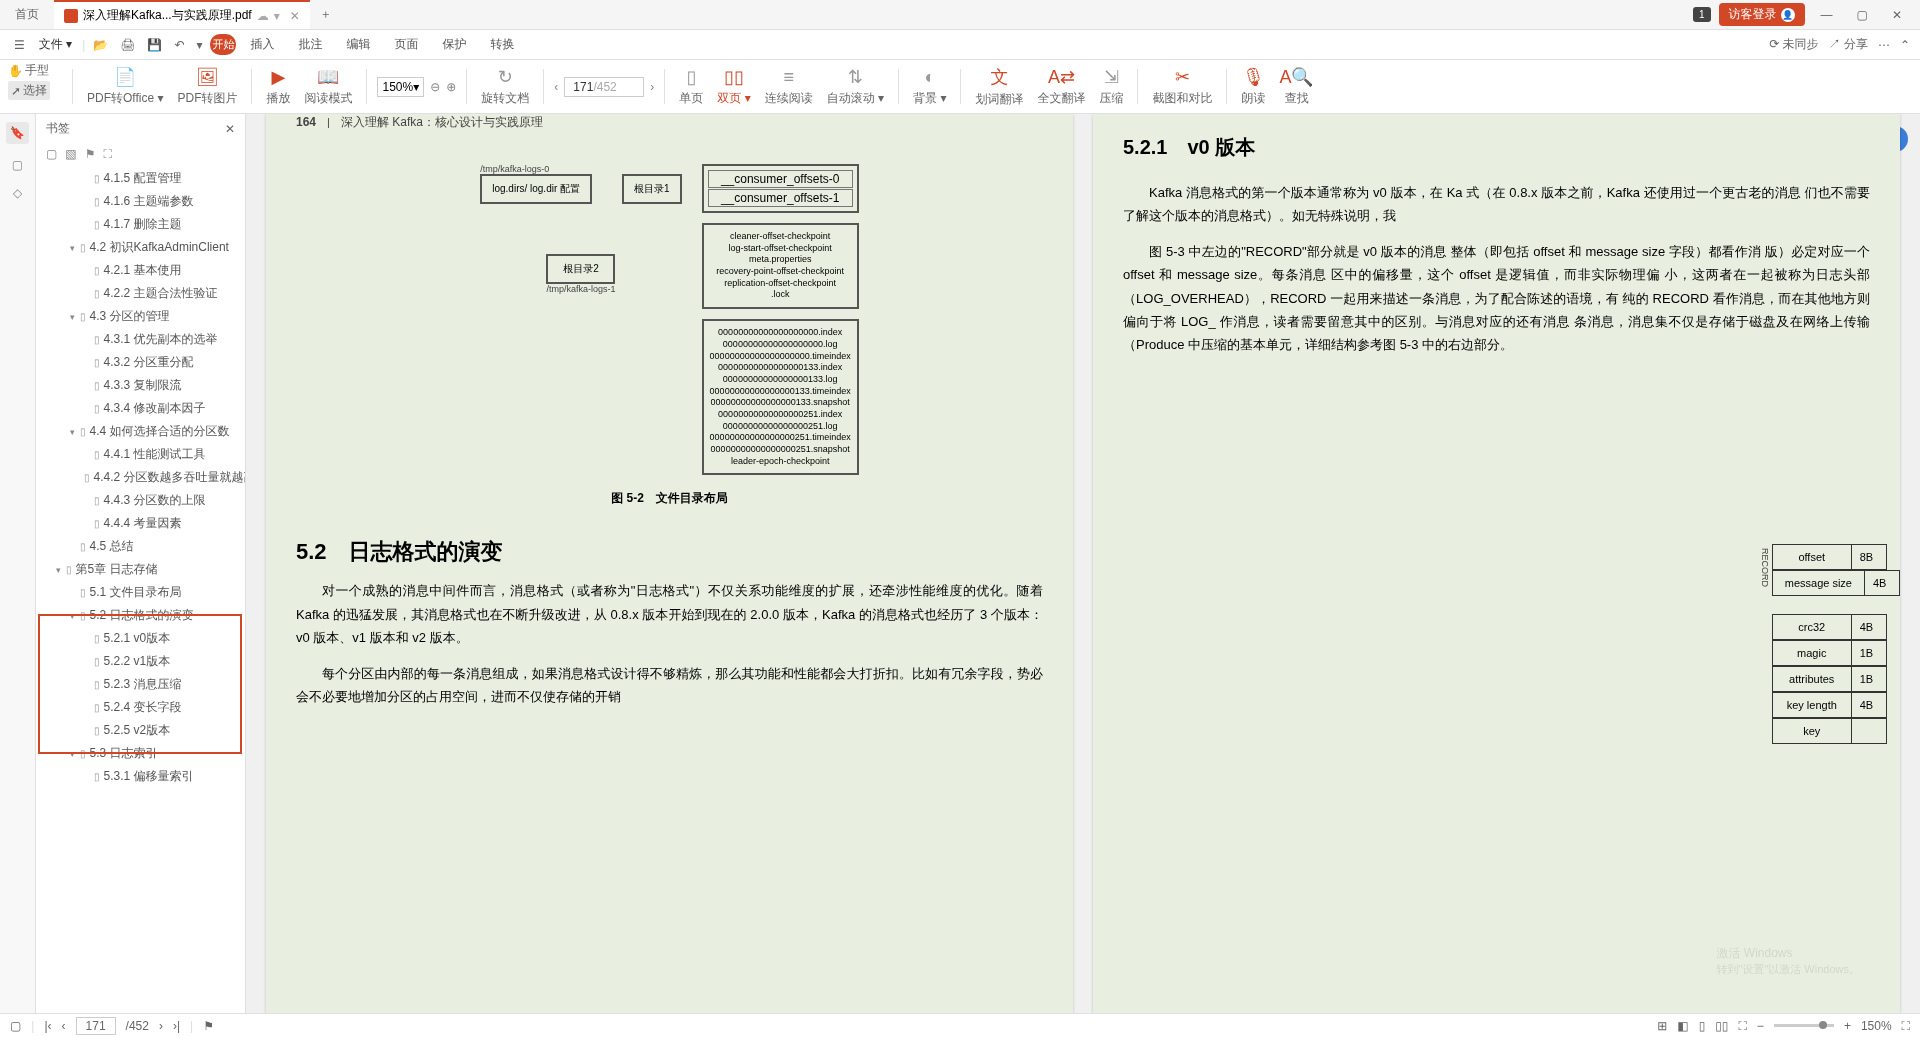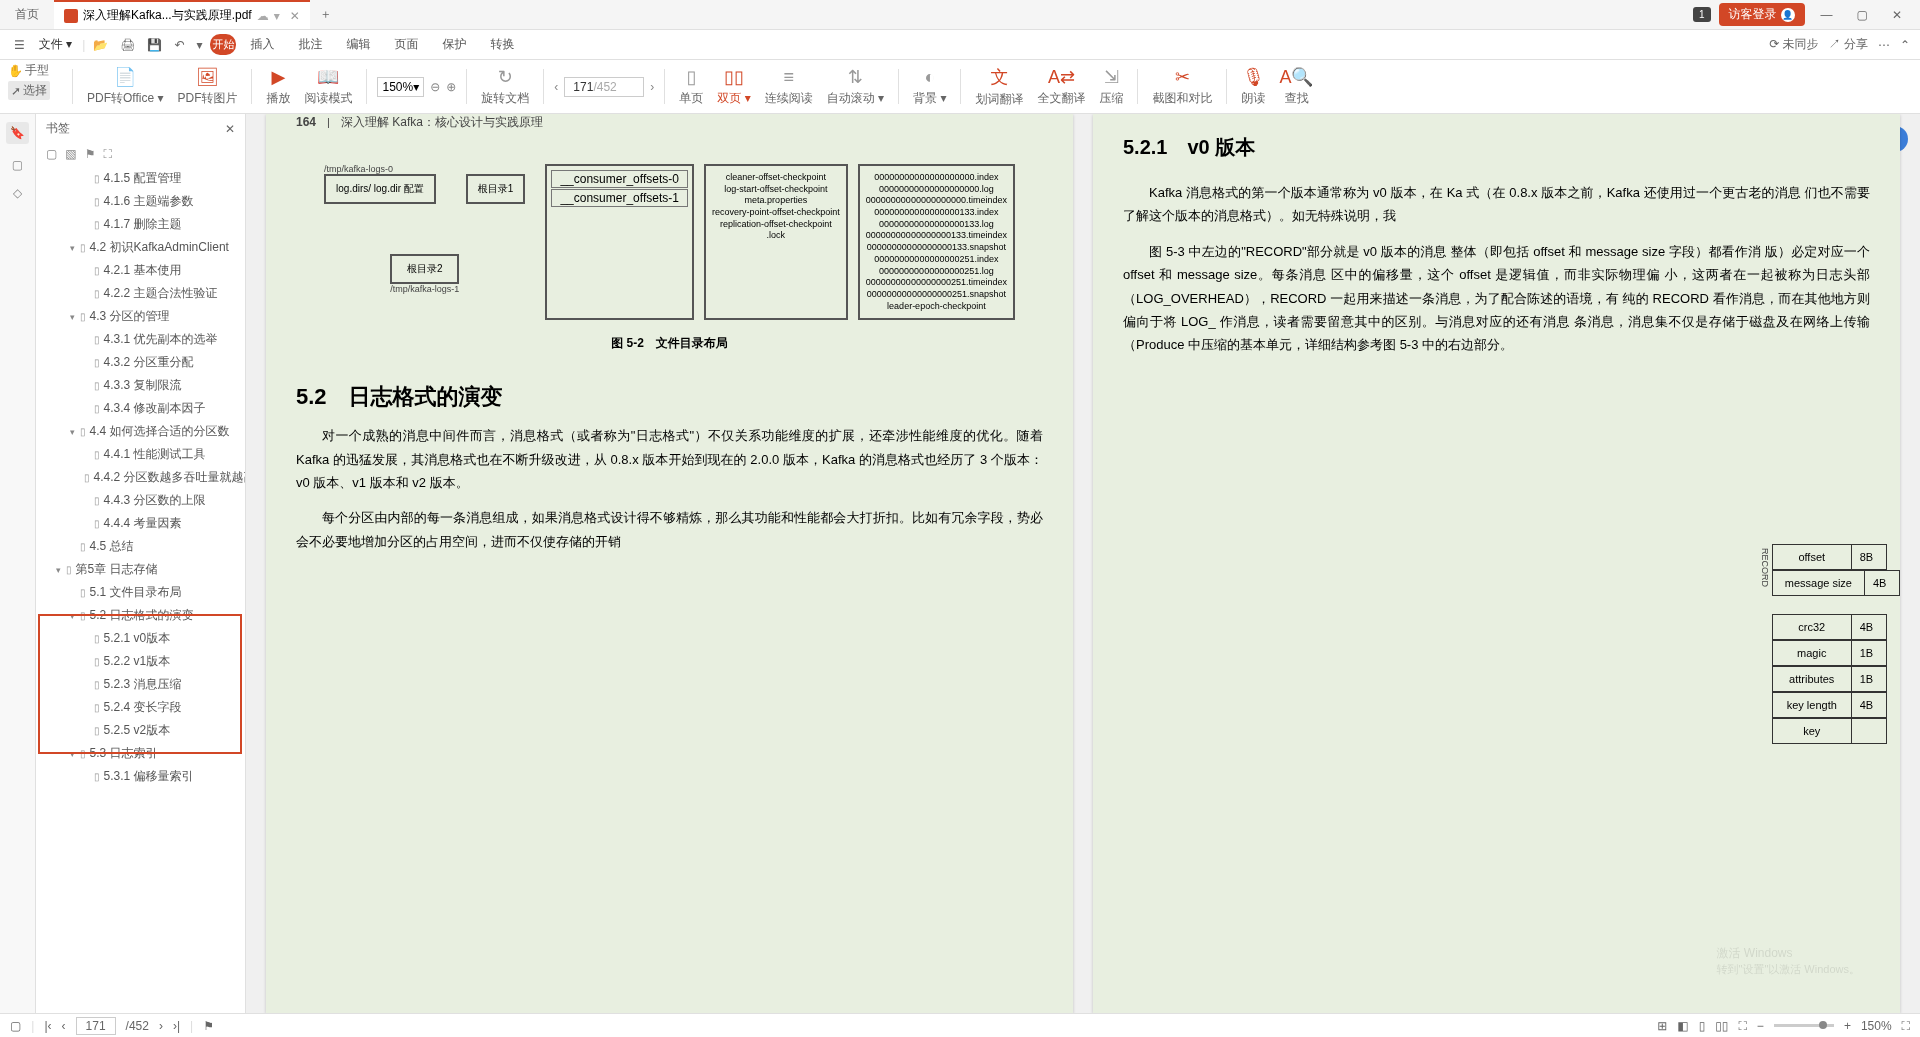--- a/index.html
+++ b/index.html
@@ -43,21 +43,21 @@
 .bm-ic { color: #999; margin-right: 4px; font-size: 10px; }
 .hl-box { position: absolute; border: 2px solid #d24726; pointer-events: none; }
 .content { flex: 1; background: #f0f0f0; position: relative; overflow: hidden; }
 .pages { display: flex; gap: 20px; padding: 0 20px; height: 100%; }
 .page { background: #fff; box-shadow: 0 1px 3px rgba(0,0,0,0.2); flex: 1; position: relative; padding: 10px 30px; }
 .page-left { background: #e8efe0; }
 .book-title { font-size: 11px; color: #444; position: absolute; top: 0px; left: 30px; }
 .diagram { margin-top: 40px; display: flex; gap: 20px; align-items: flex-start; justify-content: center; }
 .diag-left { display: flex; flex-direction: column; gap: 50px; align-items: center; }
 .diag-box { border: 2px solid #555; padding: 6px 10px; font-size: 10px; text-align: center; background: #e8efe0; }
-.diag-right { display: flex; gap: 10px; }
+.diag-right { display: flex; flex-direction: column; gap: 10px; }
 .diag-list { border: 2px solid #555; padding: 4px; display: flex; flex-direction: column; gap: 1px; font-size: 9px; }
 .diag-list-item { border: 1px solid #777; padding: 1px 8px; text-align: center; }
 .diag-files { border: 2px solid #555; padding: 6px; font-size: 9px; line-height: 1.3; text-align: center; }
 .caption { text-align: center; font-size: 12px; margin-top: 15px; font-weight: bold; }
 .section-title { margin-top: 30px; font-size: 22px; font-weight: bold; }
 .para { margin-top: 12px; font-size: 13px; line-height: 1.8; text-indent: 2em; text-align: justify; }
 .page-right { padding-top: 20px; }
 .sub-title { font-size: 20px; font-weight: bold; margin-bottom: 20px; }
 .rec-diagram { position: absolute; right: 0; top: 430px; }
 .rec-row { display: flex; align-items: stretch; }

